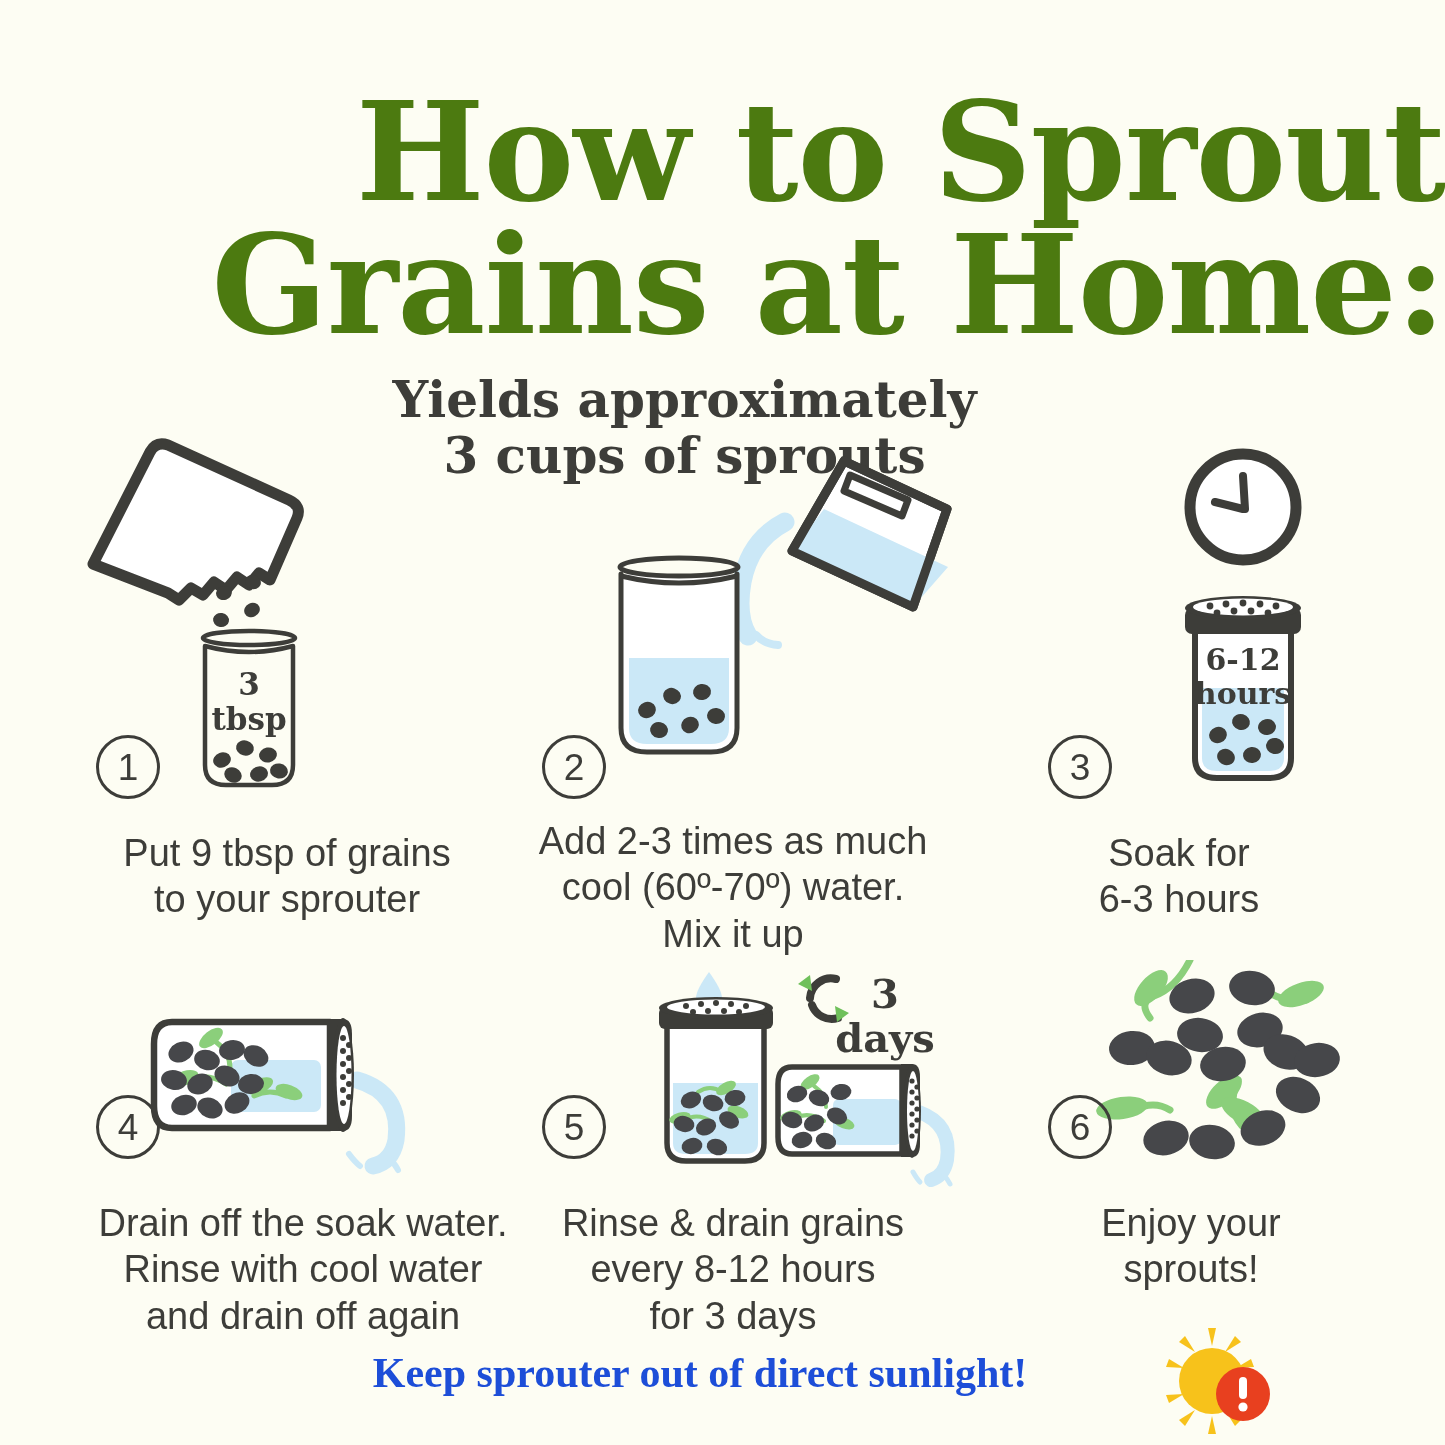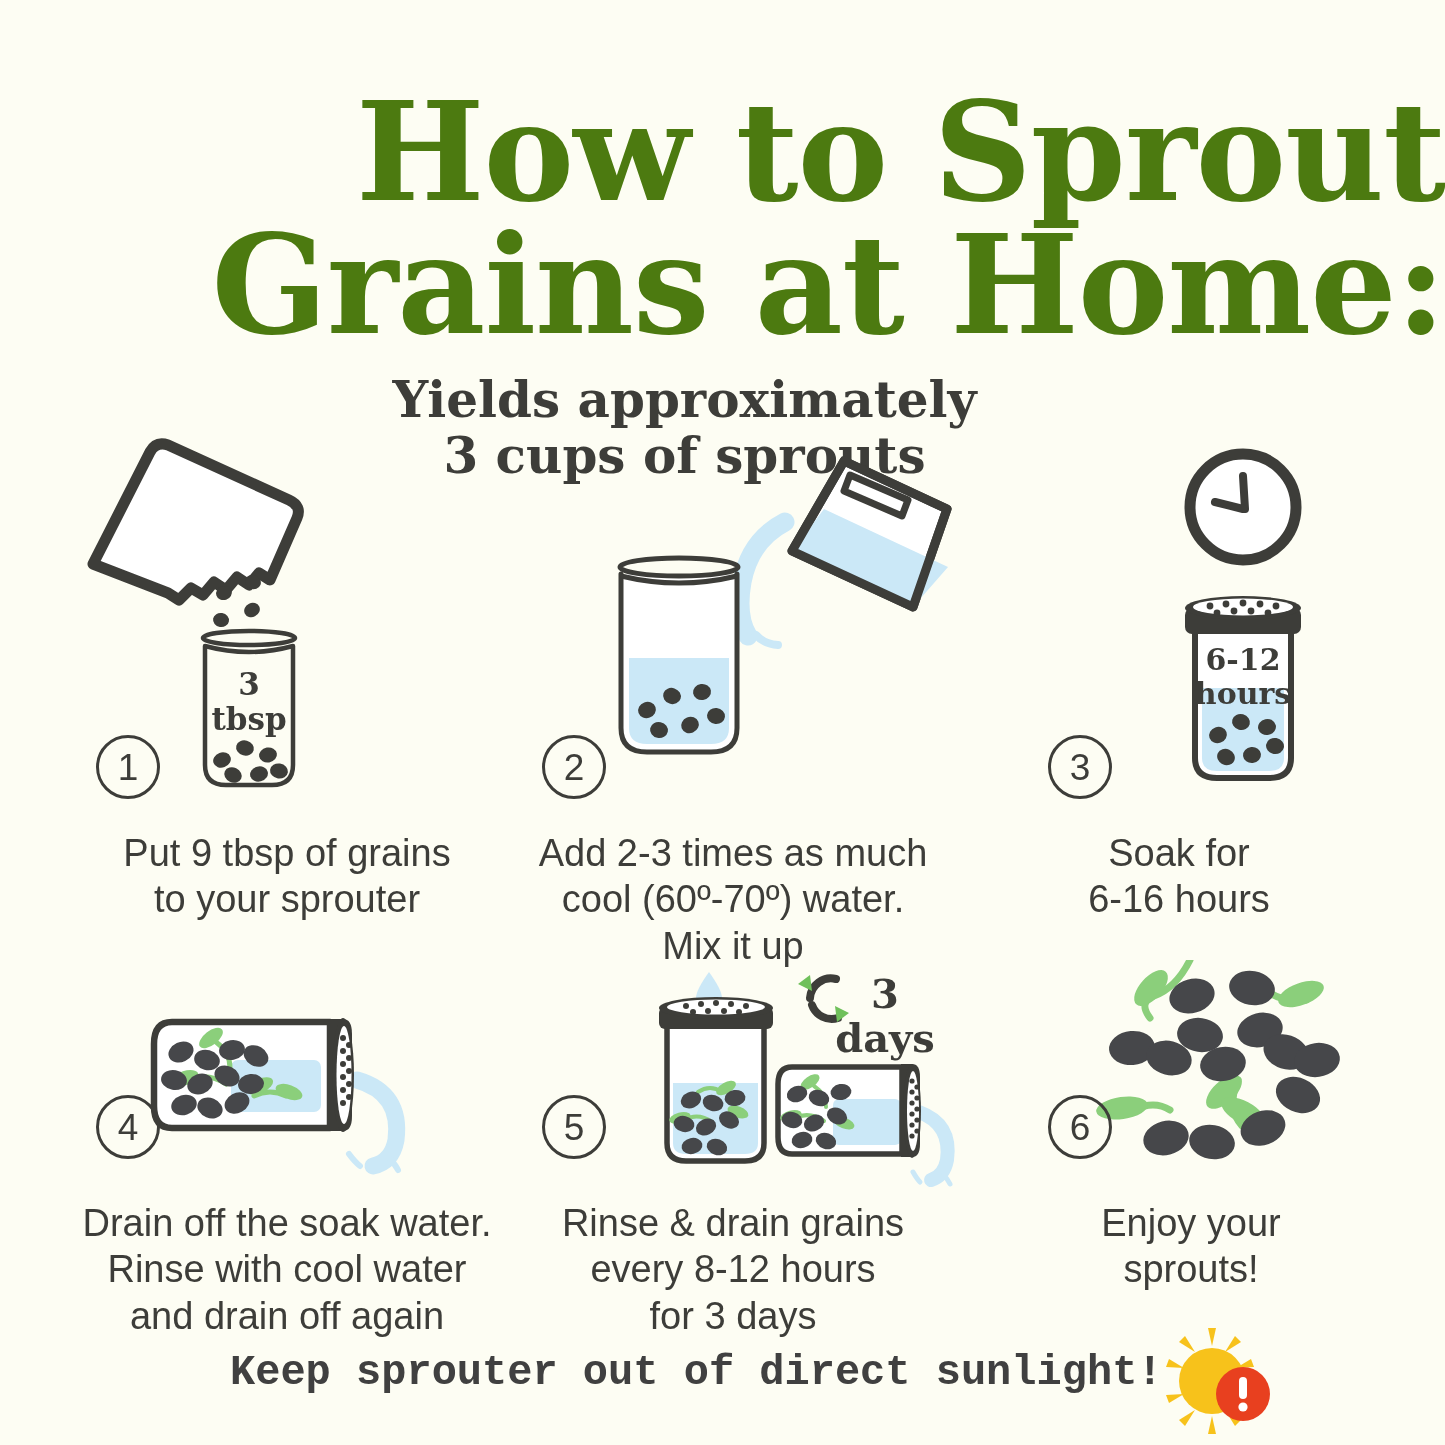--- a/index.html
+++ b/index.html
@@ -84,25 +84,25 @@
     color: #3d3d39;
     white-space: pre-line;
   }
 
   
   .footer-note {
     position: absolute;
     left: 230px;
     top: 1352px;
     width: 940px;
-    text-align: left;
-    font-family: Liberation Mono, monospace;
+    text-align: center;
+    font-family: Liberation Serif, serif;
     font-weight: 700;
     font-size: 42px;
-    color: #404040;
+    color: #1d4ed8;
     line-height: 1;
   }
   .sun-wrap {
     position: absolute;
     left: 1158px;
     top: 1326px;
     width: 118px;
     height: 112px;
   }
 </style>
@@ -184,21 +184,21 @@
           <ellipse cx="155" cy="280" rx="9" ry="8" transform="rotate(-20 155 280)"></ellipse>
           <ellipse cx="180" cy="266" rx="9" ry="8" transform="rotate(18 180 266)"></ellipse>
           <ellipse cx="210" cy="262" rx="9" ry="8" transform="rotate(-8 210 262)"></ellipse>
           <ellipse cx="167" cy="300" rx="9" ry="8" transform="rotate(12 167 300)"></ellipse>
           <ellipse cx="198" cy="295" rx="9" ry="8" transform="rotate(-22 198 295)"></ellipse>
           <ellipse cx="224" cy="286" rx="9" ry="8" transform="rotate(5 224 286)"></ellipse>
         </g>
       </svg>
     </div>
     <div class="numcircle" style="left:50px; top:305px;">2</div>
-    <div class="caption" style="left:0; top:400px;">Add 2-3 times as much
+    <div class="caption" style="left:0; top:388px;">Add 2-3 times as much
 cool (60º-70º) water.
 Mix it up</div>
   </div>
 
   <div class="step" style="left:938px; top:430px;">
     <div class="art">
       <svg width="482" height="390" viewBox="0 0 482 390">
 
         <g>
           <circle cx="305" cy="77" r="53" fill="#ffffff" stroke="#3d3d39" stroke-width="11"></circle>
@@ -235,21 +235,21 @@
             <ellipse cx="337" cy="316" rx="9" ry="8" transform="rotate(10 337 316)"></ellipse>
           </g>
 
           <text x="305" y="240" text-anchor="middle" font-family="DejaVu Serif, Liberation Serif, serif" font-weight="700" font-size="30" fill="#3d3d39">6-12</text>
           <text x="305" y="274" text-anchor="middle" font-family="DejaVu Serif, Liberation Serif, serif" font-weight="700" font-size="30" fill="#3d3d39">hours</text>
         </g>
       </svg>
     </div>
     <div class="numcircle" style="left:110px; top:305px;">3</div>
     <div class="caption" style="left:0; top:400px;">Soak for
-6-16 hours</div>
+6-3 hours</div>
   </div>
 
   <div class="step" style="left:46px; top:1000px;">
     <div class="art">
       <svg width="482" height="190" viewBox="0 0 482 190">
 
         <g>
           <path d="M311 80 Q356 93 350 140 Q346 162 327 166" fill="none" stroke="#cbe8f7" stroke-width="17" stroke-linecap="round"></path>
           <path d="M303 154 Q309 162 314 166" fill="none" stroke="#cbe8f7" stroke-width="6" stroke-linecap="round"></path>
           <path d="M345 160 Q350 166 352 170" fill="none" stroke="#cbe8f7" stroke-width="6" stroke-linecap="round"></path>
@@ -300,21 +300,21 @@
             <ellipse cx="181" cy="76" rx="13" ry="10" transform="rotate(25 181 76)"></ellipse>
             <ellipse cx="205" cy="84" rx="13" ry="10" transform="rotate(-5 205 84)"></ellipse>
             <ellipse cx="138" cy="105" rx="13" ry="10" transform="rotate(-18 138 105)"></ellipse>
             <ellipse cx="164" cy="108" rx="13" ry="10" transform="rotate(22 164 108)"></ellipse>
             <ellipse cx="191" cy="103" rx="13" ry="10" transform="rotate(-28 191 103)"></ellipse>
           </g>
         </g>
       </svg>
     </div>
     <div class="numcircle" style="left:50px; top:95px;">4</div>
-    <div class="caption" style="left:0; top:200px;">Drain off the soak water.
+    <div class="caption" style="left:16px; top:200px;">Drain off the soak water.
 Rinse with cool water
 and drain off again</div>
   </div>
 
   <div class="step" style="left:492px; top:960px;">
     <div class="art">
       <svg width="482" height="230" viewBox="0 0 482 230">
 
         <g>
           <path d="M217 12 Q230 30 230 38 Q230 50 217 50 Q204 50 204 38 Q204 30 217 12 Z" fill="#cbe8f7"></path>

